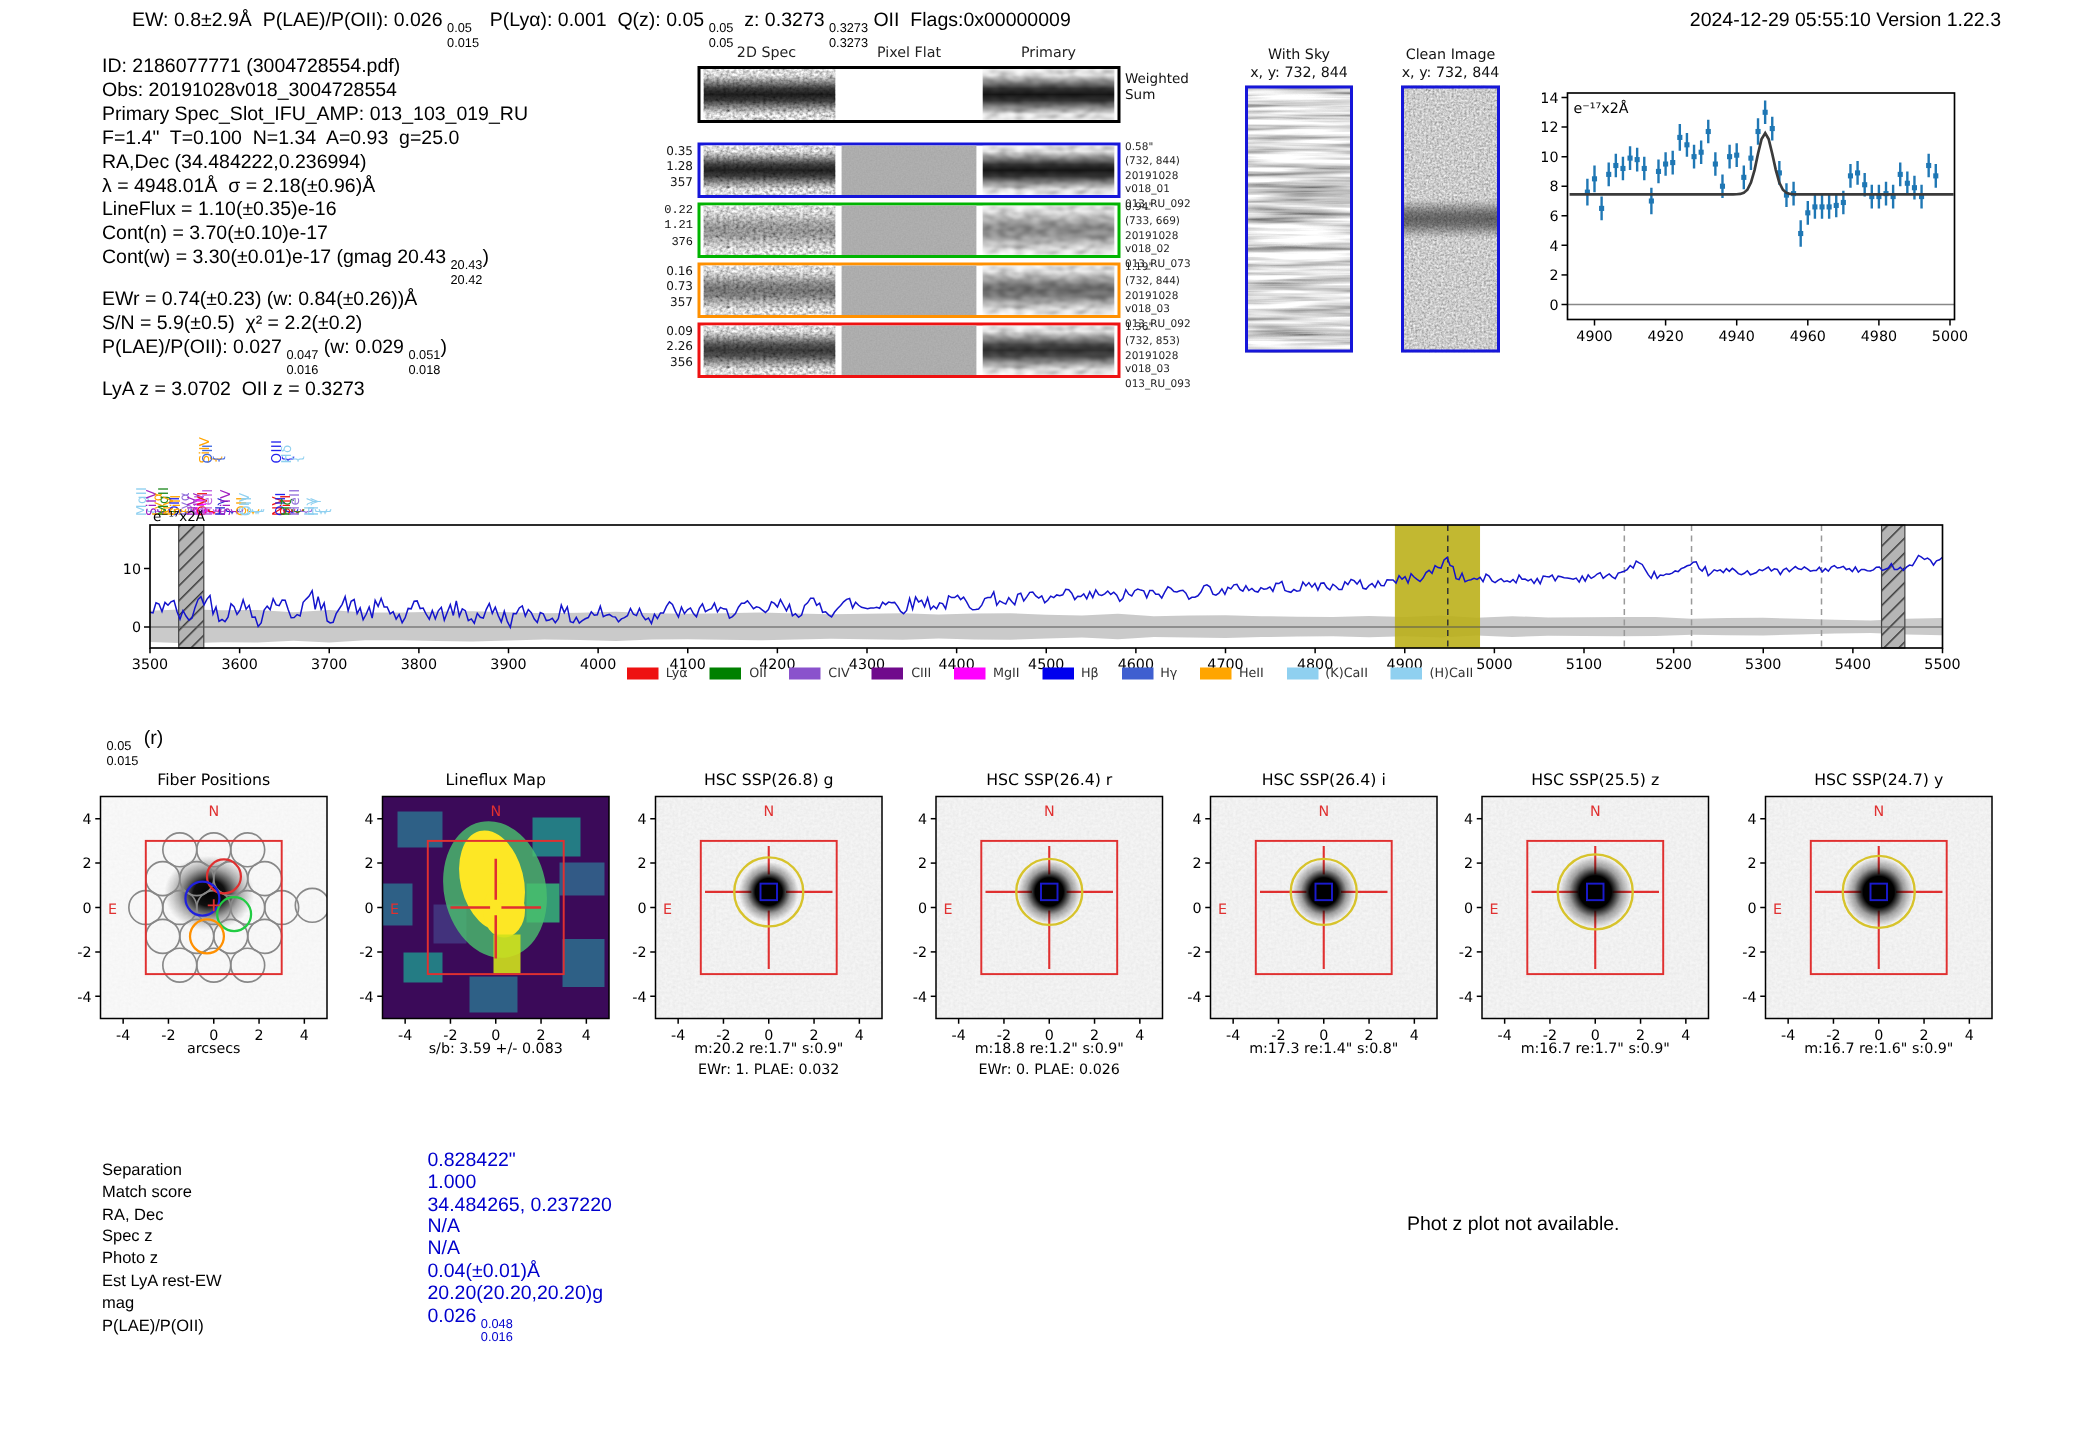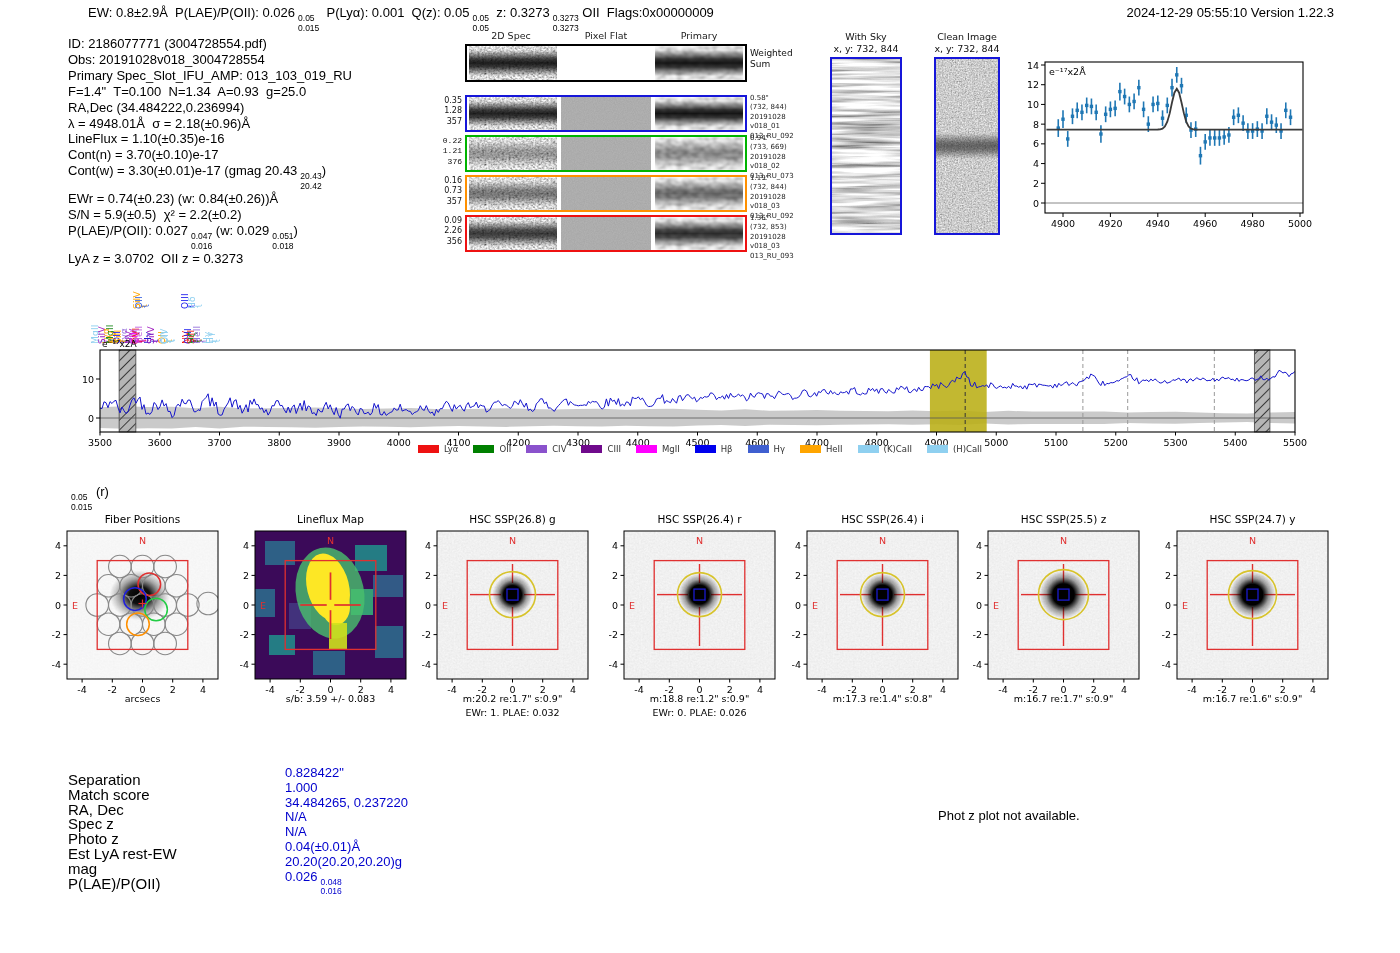--- a/index.html
+++ b/index.html
@@ -19,21 +19,21 @@
   .slabel-left{position:absolute;font-size:8px;line-height:1.3;text-align:right;width:24px;color:#111;}
   .slabel-right{position:absolute;font-size:7px;line-height:1.35;color:#222;}
   .sky-title{font-size:9.5px;color:#111;text-align:center;line-height:1.25;}
   #legend-row{left:0;top:444px;width:1400px;display:flex;justify-content:center;gap:15px;}
   .lgitem{display:flex;align-items:center;gap:5px;font-size:8.5px;color:#333;}
   .lgswatch{width:21px;height:8px;display:inline-block;}
   .emlab{position:absolute;font-size:9px;white-space:nowrap;transform:rotate(-90deg);
          transform-origin:0 100%;letter-spacing:0.2px;}
   .embrace{position:absolute;font-size:9px;transform:rotate(90deg);width:10px;text-align:center;}
   #hsc-line{left:68px;top:484px;font-size:13px;}
-  #match-labels{left:68px;top:773px;font-size:15px;line-height:14.8px;}
+  #match-labels{left:68px;top:773px;font-size:11px;line-height:14.8px;}
   #match-values{left:285px;top:766px;font-size:13px;line-height:14.8px;color:#0000cd;}
   #photz-note{left:938px;top:808px;font-size:13px;}
   .wlabel{font-size:9px;line-height:1.25;color:#111;}
 </style>
 </head>
 <body>
 
 <div id="page">
 
   <svg width="0" height="0" style="position:absolute">

